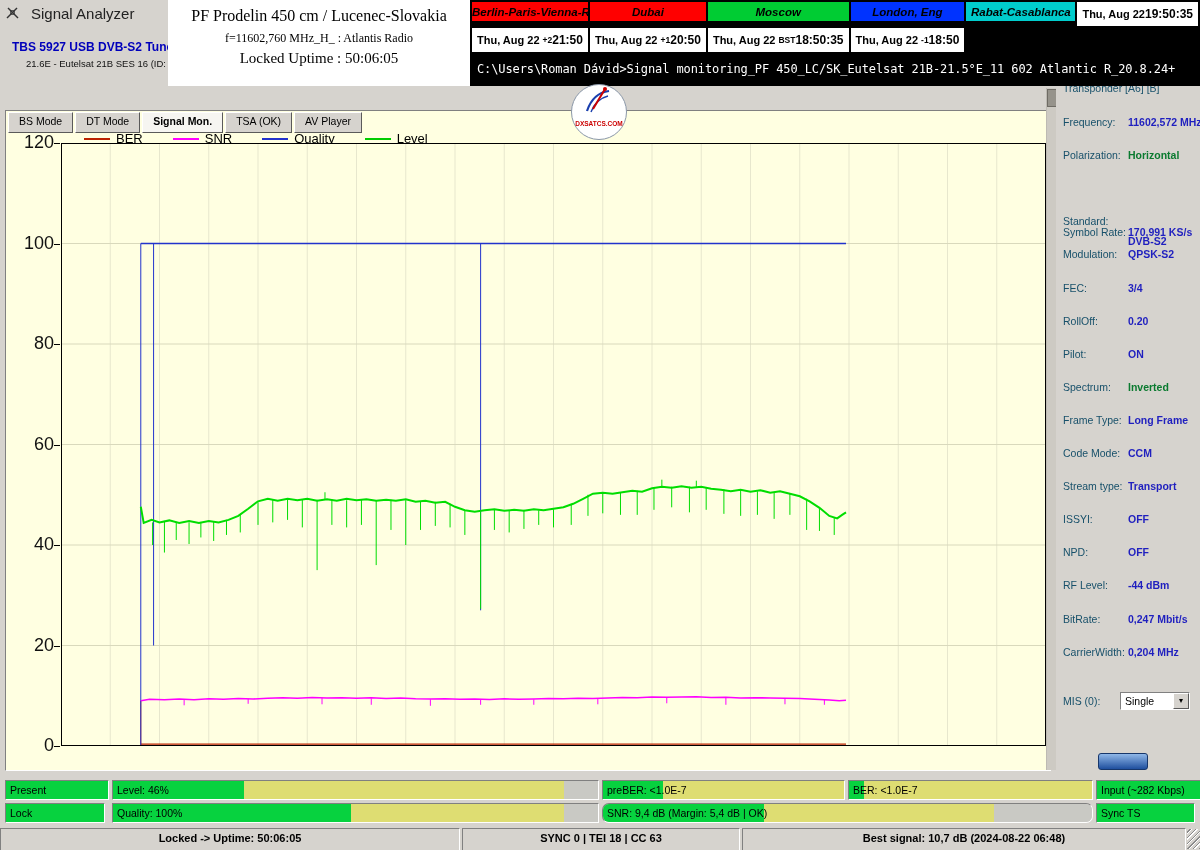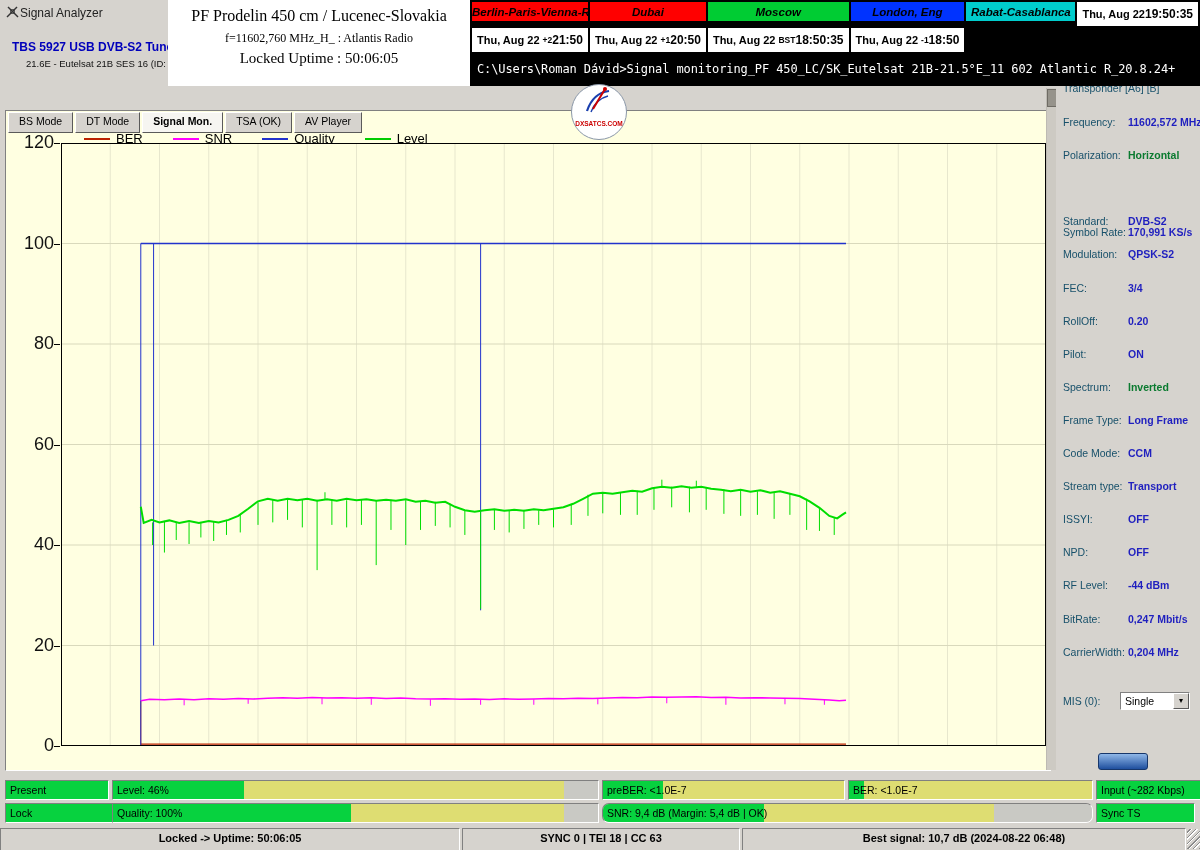--- a/index.html
+++ b/index.html
@@ -1,19 +1,19 @@
 <!DOCTYPE html>
 <html><head>
 <meta charset="utf-8">
 <style>
   html,body{margin:0;padding:0;width:1200px;height:850px;overflow:hidden;
     background:#d6d3ce;font-family:"Liberation Sans",sans-serif;-webkit-font-smoothing:antialiased;}
   .abs{position:absolute;}
   
-  #titlebar{left:6px;top:5px;display:flex;align-items:center;gap:1px;font-size:12px;color:#222;}
+  #titlebar{left:6px;top:5px;display:flex;align-items:center;gap:12px;font-size:15px;color:#222;}
   #tuner-name{left:12px;top:40px;font-size:12px;font-weight:bold;color:#0000bb;}
   #tuner-detail{left:26px;top:58px;font-size:9.5px;color:#111;}
   #header-box{left:168px;top:0;width:302px;height:86px;background:#ffffff;text-align:center;
     font-family:"Liberation Serif",serif;color:#000;}
   #header-box .h1{font-size:16px;padding-top:7px;}
   #header-box .h2{font-size:12px;margin-top:6px;}
   #header-box .h3{font-size:15px;margin-top:4px;}
   
   #clock-overlay{left:470px;top:0;width:730px;height:86px;background:#000;border:1px solid #000;
     box-sizing:border-box;z-index:20;}
@@ -299,21 +299,21 @@
     <div class="sb-row" style="top: 63.1px;">
       <span class="sb-label">Polarization:</span>
       <span class="sb-value" style="color: rgb(10, 122, 47);">Horizontal</span>
     </div>
     <div class="sb-row" style="top: 96px; margin-top: 44px;">
       <span class="sb-label">Symbol Rate:</span>
       <span class="sb-value" style="color: rgb(31, 31, 191);">170,991 KS/s</span>
     </div>
     <div class="sb-row" style="top: 129.3px;">
       <span class="sb-label">Standard:</span>
-      <span class="sb-value" style="color: rgb(31, 31, 191);">DVB-S2</span>
+      <span class="sb-value" style="color: rgb(31, 31, 191); margin-top: 20px;">DVB-S2</span>
     </div>
     <div class="sb-row" style="top: 162.4px;">
       <span class="sb-label">Modulation:</span>
       <span class="sb-value" style="color: rgb(31, 31, 191);">QPSK-S2</span>
     </div>
     <div class="sb-row" style="top: 195.5px;">
       <span class="sb-label">FEC:</span>
       <span class="sb-value" style="color: rgb(31, 31, 191);">3/4</span>
     </div>
     <div class="sb-row" style="top: 228.6px;">
@@ -388,21 +388,21 @@
     </div>
     <div class="stat-cell" style="left: 848px; top: 780px; width: 245px;">
       <div class="stat-seg" style="left: 0%; width: 6%; background: rgb(7, 210, 63);"></div>
       <div class="stat-seg" style="left: 6%; width: 94%; background: rgb(222, 221, 114);"></div>
       <div class="stat-label">BER: &lt;1.0E-7</div>
     </div>
     <div class="stat-cell" style="left: 1096px; top: 780px; width: 117px;">
       <div class="stat-seg" style="left: 0%; width: 100%; background: rgb(7, 210, 63);"></div>
       <div class="stat-label">Input (~282 Kbps)</div>
     </div>
-    <div class="stat-cell" style="left: 5px; top: 803px; width: 108px;">
+    <div class="stat-cell" style="left: 5px; top: 803px; width: 100px;">
       <div class="stat-seg" style="left: 0%; width: 100%; background: rgb(7, 210, 63);"></div>
       <div class="stat-label">Lock</div>
     </div>
     <div class="stat-cell" style="left: 112px; top: 803px; width: 487px;">
       <div class="stat-seg" style="left: 0%; width: 49%; background: rgb(7, 210, 63);"></div>
       <div class="stat-seg" style="left: 49%; width: 44%; background: rgb(222, 221, 114);"></div>
       <div class="stat-seg" style="left: 93%; width: 7%; background: rgb(201, 201, 196);"></div>
       <div class="stat-label">Quality: 100%</div>
     </div>
     <div class="stat-cell" style="left: 602px; top: 803px; width: 491px; border-radius: 7px;">

